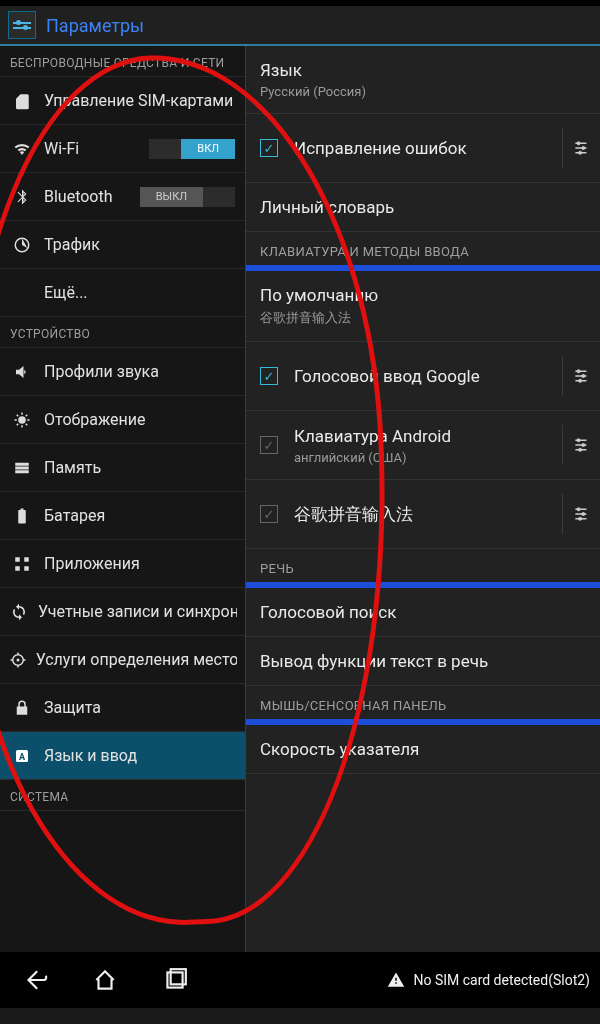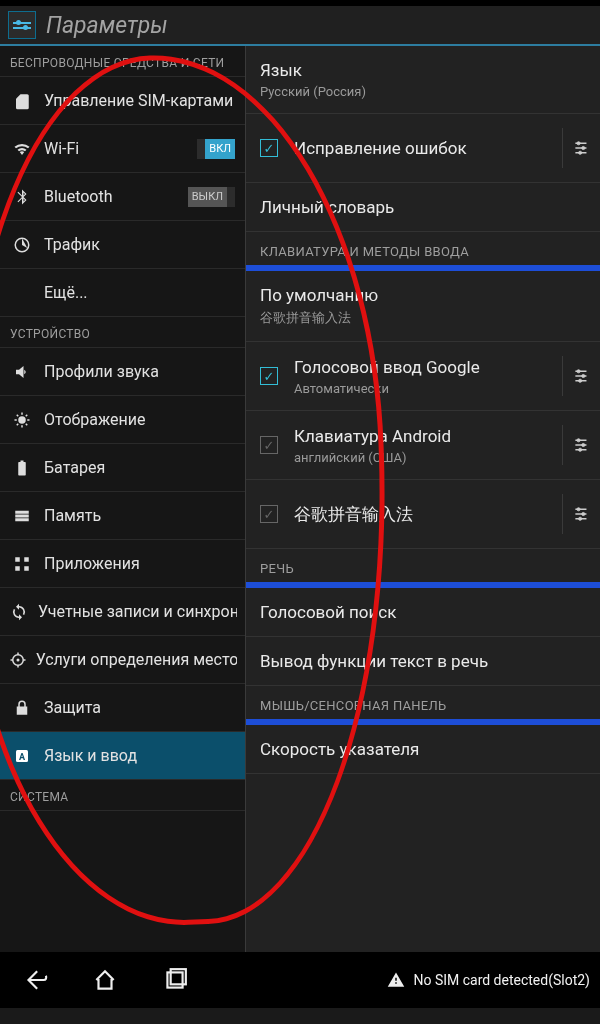--- a/index.html
+++ b/index.html
@@ -20,21 +20,21 @@
   }
   .title-bar .app-icon {
     width: 28px; height: 28px;
     background: #2b2b2b; border: 1px solid #0e6d8f;
     display: flex; flex-direction: column; justify-content: center; align-items: center;
     gap: 3px; margin-right: 10px;
   }
   .app-icon .line { width: 18px; height: 2px; background: #49b8e6; position: relative; }
   .app-icon .line::after { content:""; position:absolute; width:5px; height:5px; background:#49b8e6; border-radius:50%; top:-2px; }
   .app-icon .l1::after{left:3px;} .app-icon .l2::after{right:3px;}
-  .title-bar .title { font-size: 23px; color: #a3a3a3; font-style: italic; }
+  .title-bar .title { font-size: 18px; color: #3b82f6; }
   .root { display: flex; height: 920px; }
   .sidebar {
     width: 246px; border-right: 1px solid #3a3a3a;
     overflow: hidden; background: #161616;
   }
   .section-hdr {
     font-size: 12px; color: #9e9e9e; letter-spacing: .3px;
     padding: 10px 10px 6px 10px; border-bottom: 1px solid #2a2a2a;
     text-transform: uppercase;
   }
@@ -49,21 +49,21 @@
   .side-item.selected { background: #0b4f6b; }
   .side-item .icon {
     width: 28px; display:flex; justify-content:center; align-items:center;
     margin-right: 8px; color: #d9d9d9; font-size:16px;
   }
   .side-item .lbl { overflow:hidden; text-overflow: clip; }
   .toggle {
     position: absolute; right: 10px; top: 14px;
     display:flex; font-size:11px; height:20px;
   }
-  .toggle .seg { padding:3px 4px; }
+  .toggle .seg { padding:3px 16px; }
   .toggle .on { background:#34a3cc; color:#fff; }
   .toggle .off { background:#555; color:#ccc; }
   .toggle .dim { background:#2c2c2c; color:#555; }
   
   .main {
     flex: 1; background: #222; overflow: hidden;
     display:flex; flex-direction:column;
   }
   .panel-hdr {
     font-size: 13px; color: #9e9e9e; letter-spacing: .3px;
@@ -191,34 +191,34 @@
         <svg width="18" height="18" viewBox="0 0 24 24">
             <circle cx="12" cy="12" r="5" fill="#ddd"></circle>
             <path stroke="#ddd" stroke-width="2" d="M12 2v3M12 19v3M2 12h3M19 12h3M5 5l2 2M17 17l2 2M19 5l-2 2M7 17l-2 2"></path>
           </svg>
       </span>
       <span class="lbl">Отображение</span>
     </div>
     <div class="side-item">
       <span class="icon">
         <svg width="18" height="18" viewBox="0 0 24 24">
-            <path fill="#ddd" d="M16 4h-2V2h-4v2H8a1 1 0 0 0-1 1v16a1 1 0 0 0 1 1h8a1 1 0 0 0 1-1V5a1 1 0 0 0-1-1z"></path>
-          </svg>
-      </span>
-      <span class="lbl">Батарея</span>
-    </div>
-    <div class="side-item">
-      <span class="icon">
-        <svg width="18" height="18" viewBox="0 0 24 24">
             <rect x="3" y="5" width="18" height="4" fill="#ddd"></rect>
             <rect x="3" y="10" width="18" height="4" fill="#ddd"></rect>
             <rect x="3" y="15" width="18" height="4" fill="#ddd"></rect>
           </svg>
       </span>
       <span class="lbl">Память</span>
+    </div>
+    <div class="side-item">
+      <span class="icon">
+        <svg width="18" height="18" viewBox="0 0 24 24">
+            <path fill="#ddd" d="M16 4h-2V2h-4v2H8a1 1 0 0 0-1 1v16a1 1 0 0 0 1 1h8a1 1 0 0 0 1-1V5a1 1 0 0 0-1-1z"></path>
+          </svg>
+      </span>
+      <span class="lbl">Батарея</span>
     </div>
     <div class="side-item">
       <span class="icon">
         <svg width="18" height="18" viewBox="0 0 24 24">
             <rect x="3" y="3" width="6" height="6" fill="#ddd"></rect>
             <rect x="15" y="3" width="6" height="6" fill="#ddd"></rect>
             <rect x="3" y="15" width="6" height="6" fill="#ddd"></rect>
             <rect x="15" y="15" width="6" height="6" fill="#ddd"></rect>
           </svg>
       </span>
@@ -296,21 +296,20 @@
       <div class="col">
         <span class="ti">По умолчанию</span>
         <span class="sub">谷歌拼音输入法</span>
       </div>
     </div>
 
     <div class="main-item">
       <div class="cb">✓</div>
       <div class="col">
         <span class="ti">Голосовой ввод Google</span>
-        <span class="sub">Автоматически</span>
       </div>
       <div class="gear">
         <svg viewBox="0 0 24 24">
             <path d="M3 6h14M3 12h14M3 18h14" stroke-width="2"></path>
             <circle cx="7" cy="6" r="2" fill="#ccc"></circle>
             <circle cx="13" cy="12" r="2" fill="#ccc"></circle>
             <circle cx="9" cy="18" r="2" fill="#ccc"></circle>
           </svg>
       </div>
     </div>

